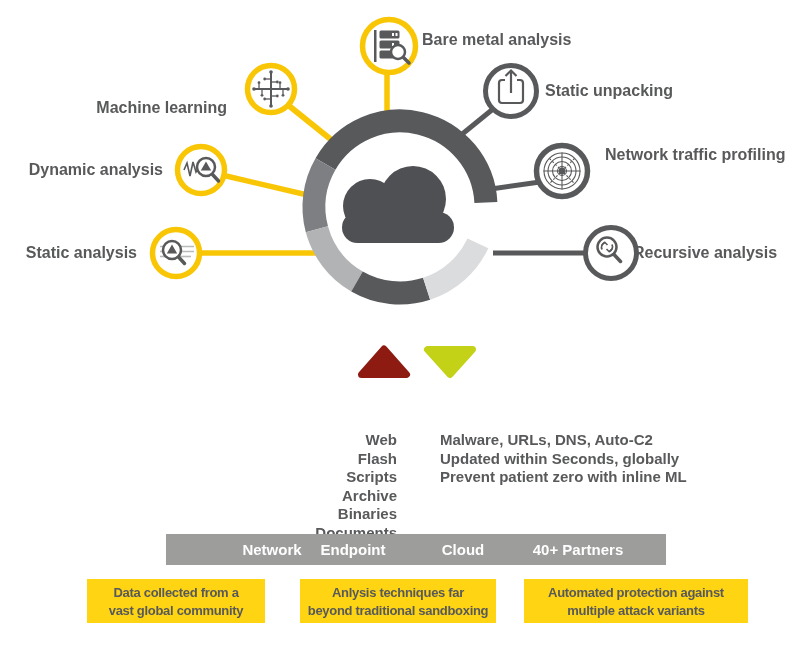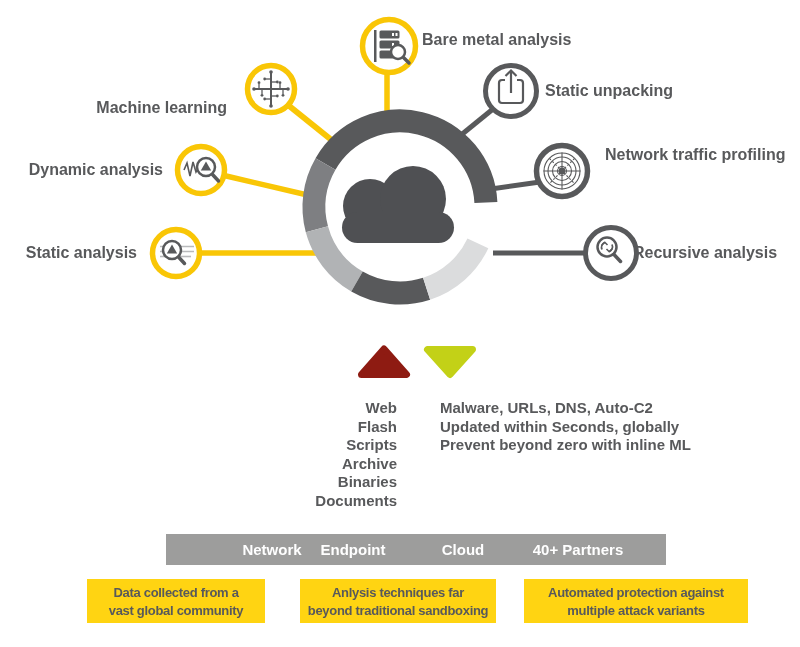--- a/index.html
+++ b/index.html
@@ -3,21 +3,21 @@
 <meta charset="utf-8">
 <style>
   html,body{margin:0;padding:0;background:#ffffff;}
   .canvas{position:relative;width:800px;height:647px;background:#ffffff;overflow:hidden;
           font-family:"Liberation Sans", sans-serif;color:#58595B;}
   svg.layer{position:absolute;left:0;top:0;width:800px;height:647px;}
   .node-label{position:absolute;transform:translateY(-50%);font-weight:bold;font-size:16px;
               color:#58595B;white-space:nowrap;}
   .node-label.r{transform:translateY(-50%);text-align:right;}
   .flow-col{position:absolute;font-weight:bold;font-size:15px;line-height:18.5px;color:#58595B;
-            white-space:nowrap;}
+            white-space:nowrap;margin-top:32px;}
   .flow-col.input{right:403px;top:399px;text-align:right;}
   .flow-col.output{left:440px;top:399px;text-align:left;}
   .sources-bar{position:absolute;left:166px;top:534px;width:500px;height:31px;background:#9D9D9C;}
   .sources-bar span{position:absolute;top:0;transform:translateX(-50%);line-height:31px;
                     color:#ffffff;font-weight:bold;font-size:15px;white-space:nowrap;}
   .callout{position:absolute;top:579px;height:44px;background:#FFD412;text-align:center;
            font-weight:bold;font-size:13px;line-height:18px;letter-spacing:-0.3px;
            color:#58595B;padding-top:5px;box-sizing:border-box;}
   .callout div{white-space:nowrap;}
 </style>
@@ -172,21 +172,21 @@
     <div>Flash</div>
     <div>Scripts</div>
     <div>Archive</div>
     <div>Binaries</div>
     <div>Documents</div>
   </div>
 
   <div class="flow-col output">
     <div>Malware, URLs, DNS, Auto-C2</div>
     <div>Updated within Seconds, globally</div>
-    <div>Prevent beyond zero with inline ML</div>
+    <div>Prevent patient zero with inline ML</div>
   </div>
 
   <div class="sources-bar">
     <span style="left:106px;">Network</span>
     <span style="left:187px;">Endpoint</span>
     <span style="left:297px;">Cloud</span>
     <span style="left:412px;">40+ Partners</span>
   </div>
 
   <div class="callout" style="left:87px;width:178px;">

